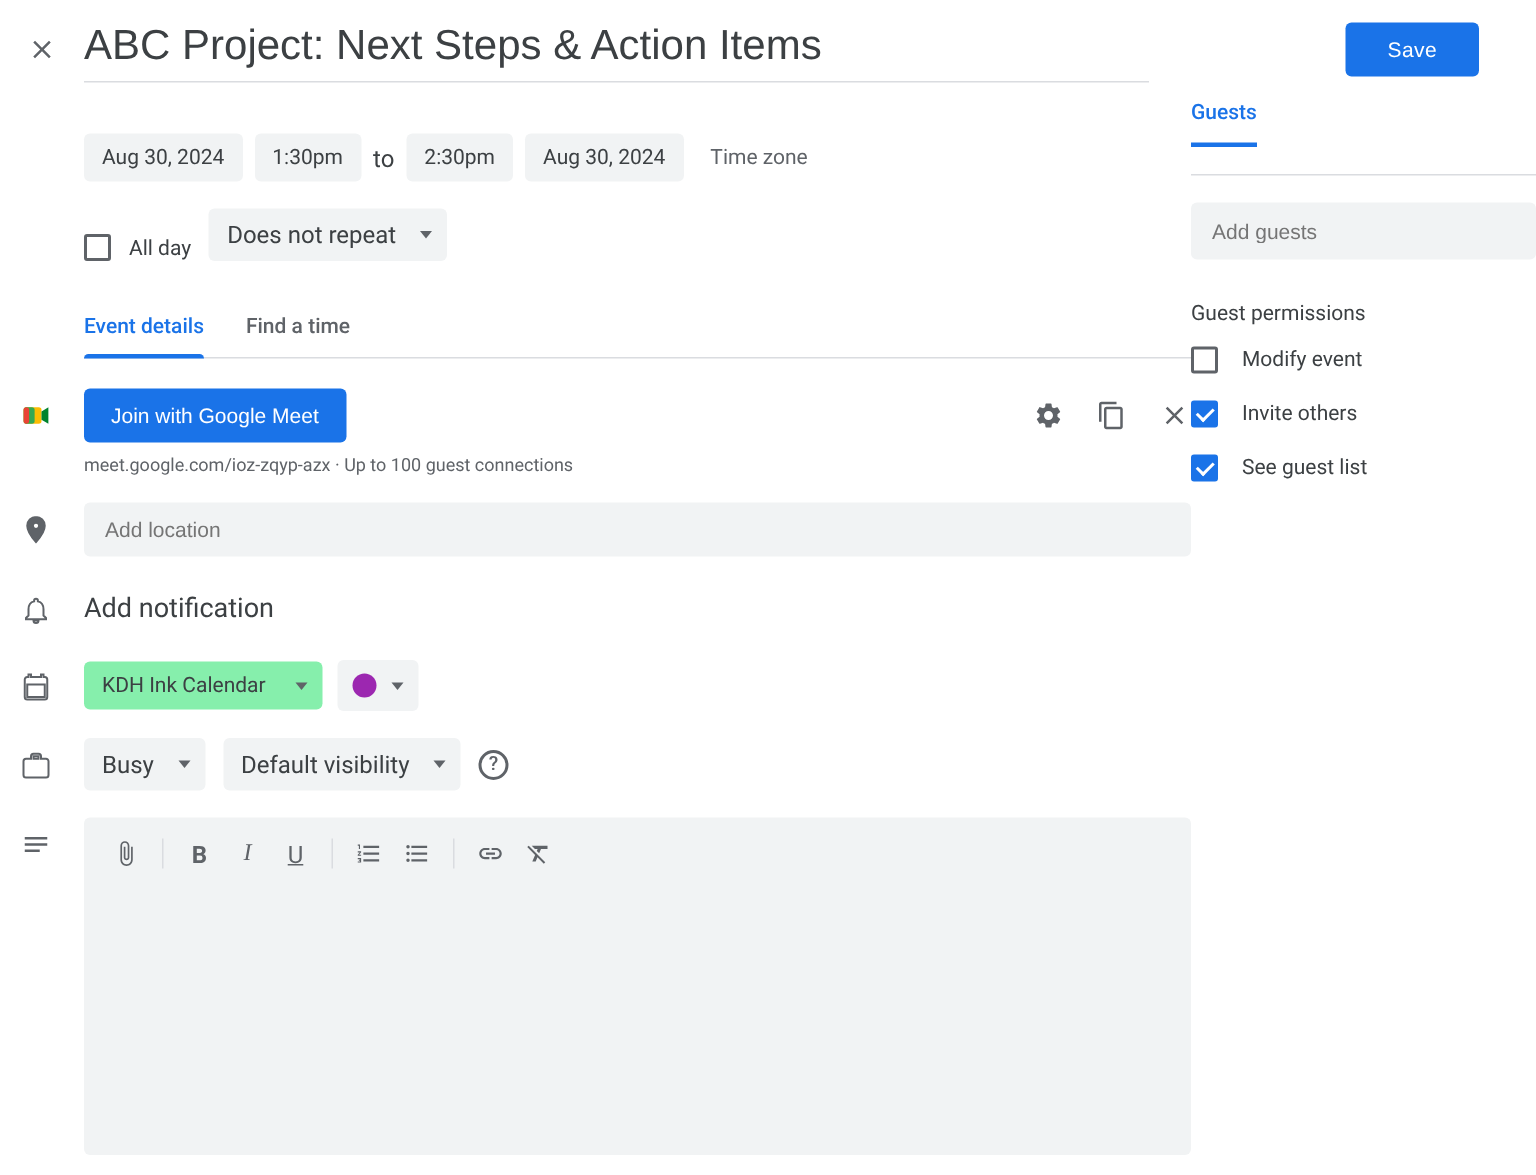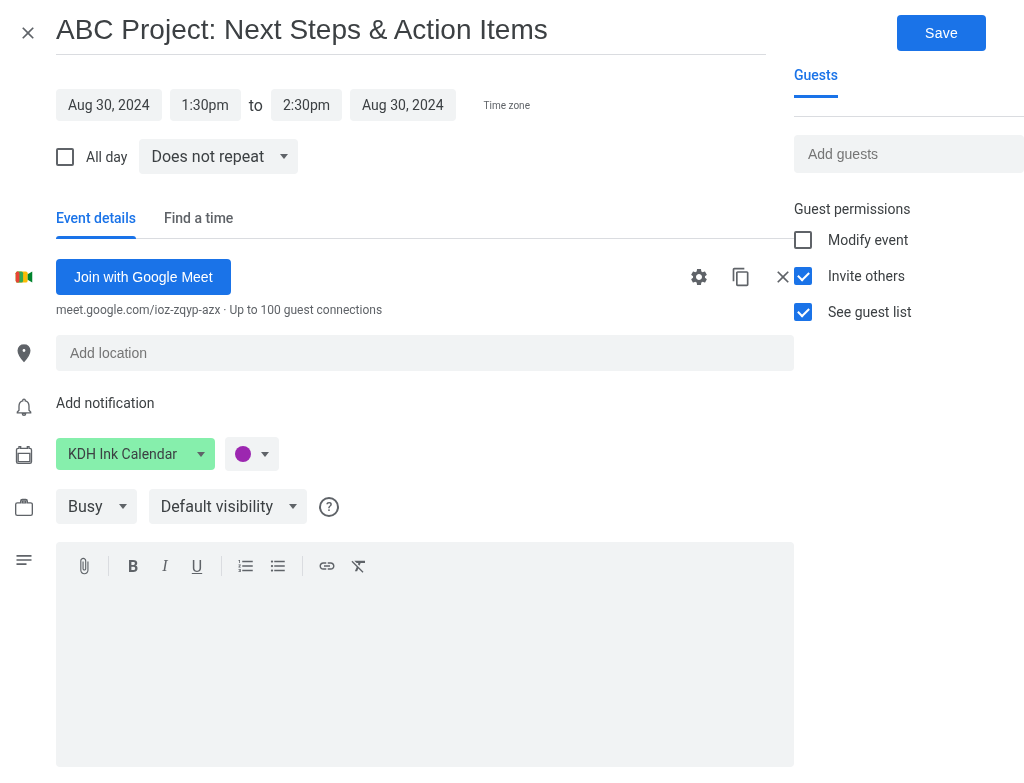--- a/index.html
+++ b/index.html
@@ -10,23 +10,23 @@
   .title-input { flex: 1; font-size: 28px; font-weight: 400; color: #3c4043; border: none; border-bottom: 1px solid #dadce0; padding: 4px 0 8px 0; outline: none; max-width: 710px; }
   .save-btn { background: #1a73e8; color: #fff; border: none; border-radius: 4px; padding: 0 28px; height: 36px; font-size: 14px; font-weight: 500; cursor: pointer; margin-left: auto; margin-right: 22px; letter-spacing: 0.25px; }
   
   .main-area { display: flex; padding-left: 56px; }
   .left-col { width: 738px; }
   .right-col { width: 230px; padding-left: 0; }
   
   .datetime-row { display: flex; align-items: center; gap: 8px; margin-top: 30px; margin-bottom: 18px; }
   .chip { background: #f1f3f4; border-radius: 4px; padding: 8px 12px; font-size: 14px; color: #3c4043; cursor: pointer; }
   .to-text { font-size: 16px; color: #3c4043; }
-  .tz-link { font-size: 10px; color: #5f6368; margin-left: 20px; cursor: pointer; }
-  
-  .allday-row { display: flex; align-items: center; gap: 12px; margin-bottom: 28px; }
+  .tz-link { font-size: 14px; color: #5f6368; margin-left: 10px; cursor: pointer; }
+  
+  .allday-row { display: flex; align-items: flex-end; gap: 12px; margin-bottom: 28px; }
   .checkbox { width: 18px; height: 18px; border: 2px solid #5f6368; border-radius: 2px; cursor: pointer; display: inline-flex; align-items: center; justify-content: center; flex-shrink: 0; }
   .checkbox.checked { background: #1a73e8; border-color: #1a73e8; }
   .checkbox.checked::after { content: ''; width: 5px; height: 9px; border: solid white; border-width: 0 2px 2px 0; transform: rotate(45deg) translate(-1px,-1px); }
   .allday-label { font-size: 14px; color: #3c4043; }
   .repeat-chip { background: #f1f3f4; border-radius: 4px; padding: 8px 10px 8px 12px; font-size: 16px; display: flex; align-items: center; gap: 16px; cursor: pointer; }
   .dropdown-arrow { width: 0; height: 0; border-left: 4px solid transparent; border-right: 4px solid transparent; border-top: 5px solid #5f6368; }
   
   .tabs-row { display: flex; gap: 28px; border-bottom: 1px solid #dadce0; margin-bottom: 20px; }
   .tab { padding: 8px 0 12px 0; font-size: 14px; font-weight: 500; color: #5f6368; cursor: pointer; position: relative; }
   .tab.active { color: #1a73e8; }
@@ -37,21 +37,21 @@
   .field-content { flex: 1; }
   
   .meet-btn { background: #1a73e8; color: #fff; border: none; border-radius: 4px; padding: 10px 18px; font-size: 14px; font-weight: 500; cursor: pointer; }
   .meet-row-top { display: flex; align-items: center; gap: 8px; }
   .meet-actions { margin-left: auto; display: flex; gap: 20px; color: #5f6368; }
   .meet-action-icon { width: 22px; height: 22px; cursor: pointer; display: flex; align-items: center; justify-content: center; }
   .meet-link { font-size: 12px; color: #5f6368; margin-top: 8px; }
   
   .location-input, .guests-input { background: #f1f3f4; border: none; border-radius: 4px; padding: 10px 14px; width: 100%; font-size: 14px; color: #5f6368; outline: none; }
   .guests-input { padding: 11px 14px; }
-  .notification-link { font-size: 14px; color: #3c4043; cursor: pointer; padding: 6px 0; }
+  .notification-link { font-size: 18px; color: #3c4043; cursor: pointer; padding: 6px 0; }
   
   .calendar-row { display: flex; align-items: center; gap: 10px; }
   .calendar-chip { background: #86efac; border-radius: 4px; padding: 8px 10px 8px 12px; font-size: 14px; display: flex; align-items: center; gap: 20px; cursor: pointer; color: #3c4043; }
   .color-chip { background: #f1f3f4; border-radius: 4px; padding: 9px 10px; display: flex; align-items: center; gap: 10px; cursor: pointer; }
   .color-dot { width: 16px; height: 16px; border-radius: 50%; background: #9c27b0; }
   
   .visibility-row { display: flex; align-items: center; gap: 12px; }
   .q-icon { width: 20px; height: 20px; border: 2px solid #5f6368; border-radius: 50%; display: flex; align-items: center; justify-content: center; font-size: 13px; color: #5f6368; cursor: pointer; font-weight: 500; }
   
   .description-box { background: #f1f3f4; border-radius: 4px; min-height: 225px; }

